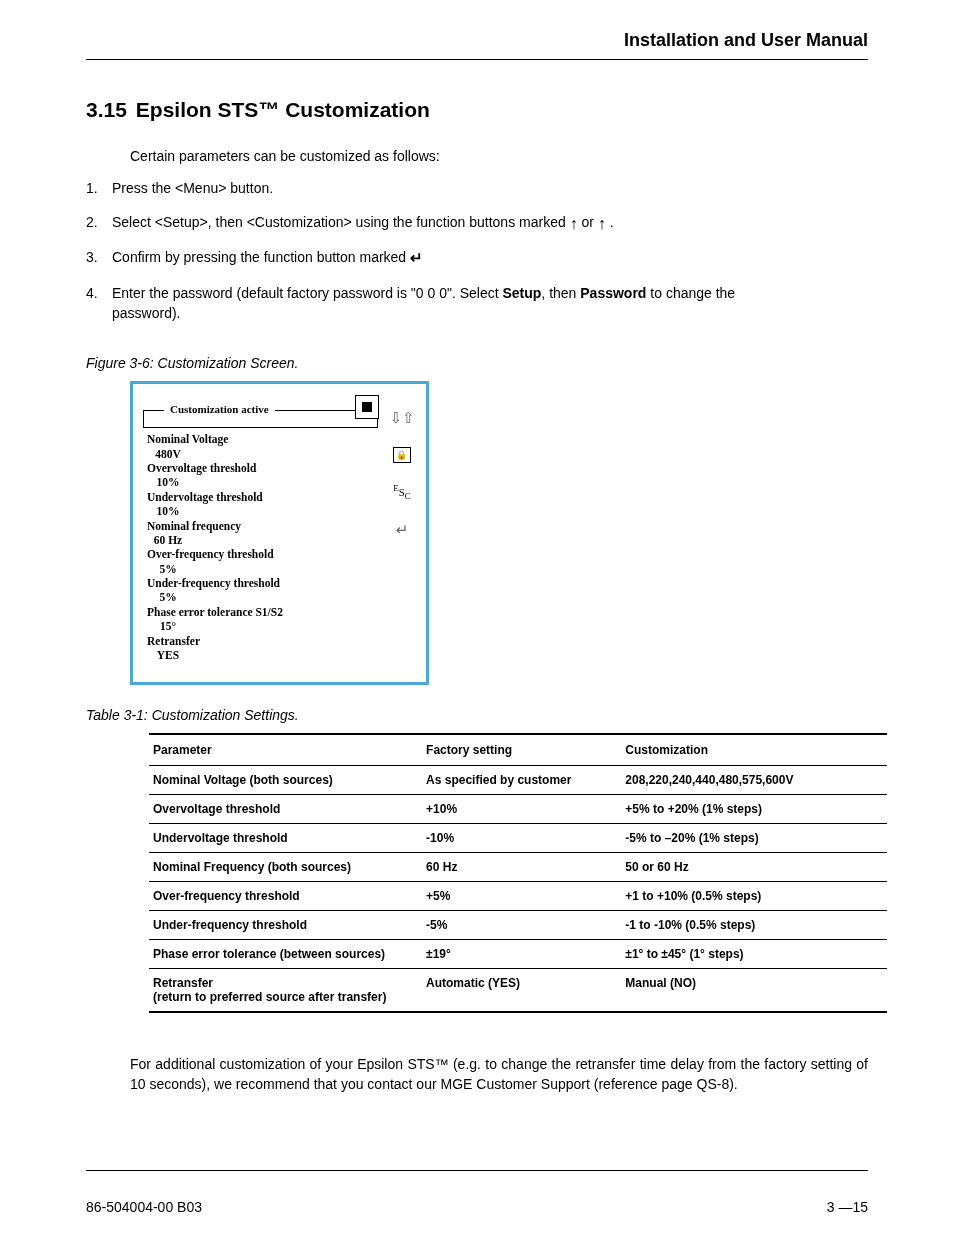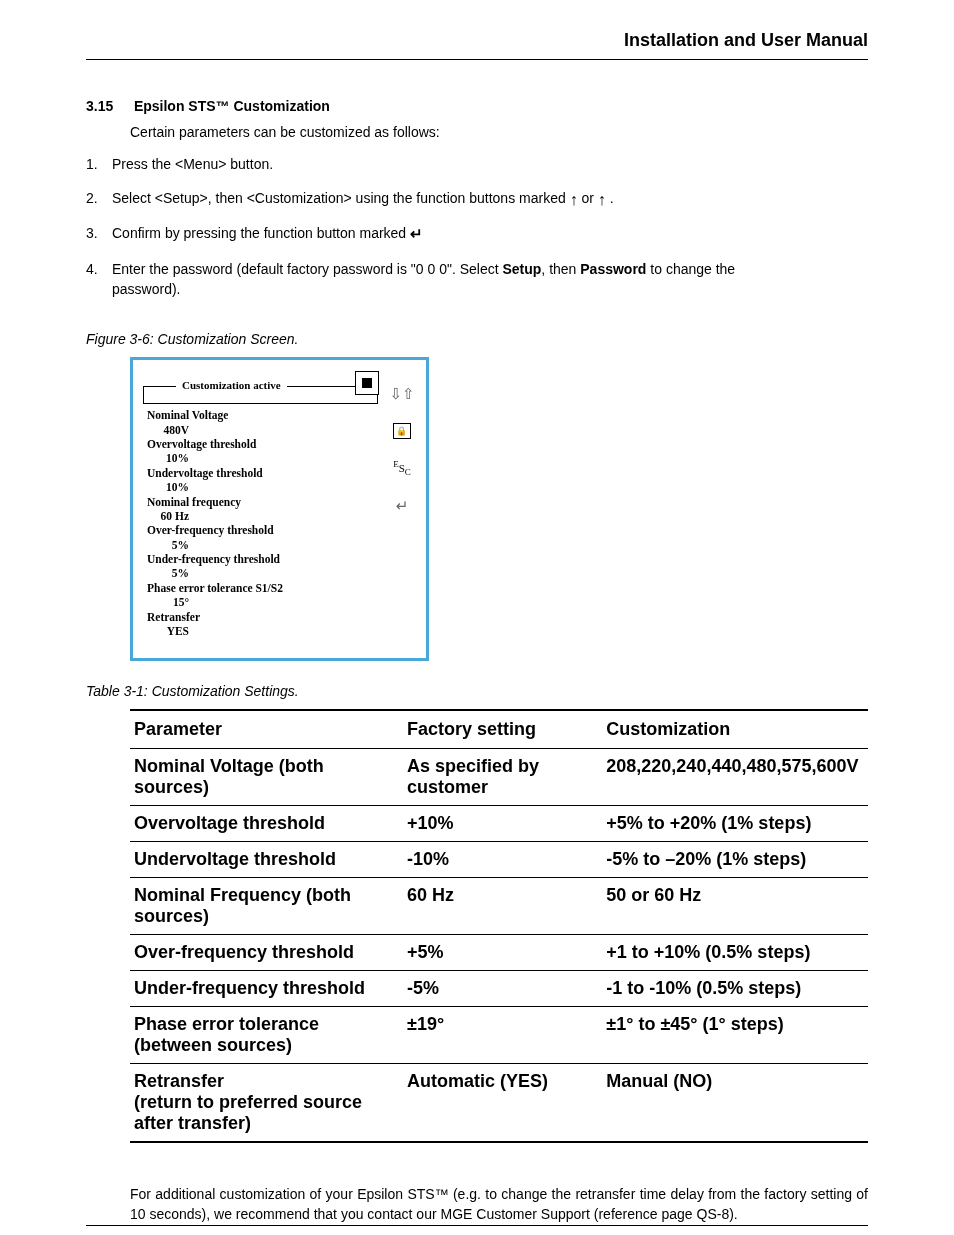--- a/index.html
+++ b/index.html
@@ -22,22 +22,22 @@
   .header {
     text-align: right;
     font-weight: bold;
     font-size: 18px;
     padding-bottom: 8px;
     border-bottom: 1.5px solid #000;
     margin-bottom: 38px;
   }
   .section-heading {
     font-weight: bold;
-    font-size: 14px;
-    margin-bottom: 10px;
+    font-size: 21px;
+    margin-bottom: 26px;
   }
   .section-heading .num { display:inline-block; width: 44px; }
   .indent {
     margin-left: 44px;
   }
   .intro { margin-bottom: 14px; }
   ol.steps {
     list-style: none;
     padding: 0;
     margin: 0 0 12px 0;
@@ -89,37 +89,37 @@
   }
   .fieldset-box {
     border: 1px solid #000;
     padding: 14px 6px 2px 0;
     position: relative;
     margin-right: 6px;
   }
   .fieldset-legend {
     position: absolute;
     top: -8px;
-    left: 32px;
+    left: 20px;
     background: #fff;
     padding: 0 6px;
     font-family: "Times New Roman", serif;
     font-weight: bold;
     font-size: 11px;
   }
   .param-list {
     font-family: "Times New Roman", serif;
     font-weight: bold;
     font-size: 11.5px;
     padding: 4px 0 0 4px;
     line-height: 1.25;
   }
   .param-row { display: flex; flex-direction: column; }
   .param-label { flex: 1; white-space: nowrap; }
-  .param-val { width: 42px; text-align: right; }
+  .param-val { width: 42px; text-align: center; }
   .screen-right {
     width: 28px;
     display: flex;
     flex-direction: column;
     justify-content: flex-start;
     align-items: center;
     gap: 22px;
     padding-top: 0;
     margin-left: 4px;
   }
@@ -149,24 +149,24 @@
     font-size: 11px;
     line-height: 0.7;
   }
   .esc sup { font-size: 9px; }
   .esc sub { font-size: 9px; }
 
   
   table.settings {
     width: 100%;
     border-collapse: collapse;
-    margin-left: 44px;
+    margin-left: 63px;
     width: calc(100% - 44px);
     margin-bottom: 30px;
-    font-size: 18px;
+    font-size: 12px;
   }
   table.settings th {
     text-align: left;
     font-weight: bold;
     padding: 8px 4px;
     border-top: 2px solid #000;
     border-bottom: 1px solid #000;
   }
   table.settings td {
     padding: 7px 4px;

